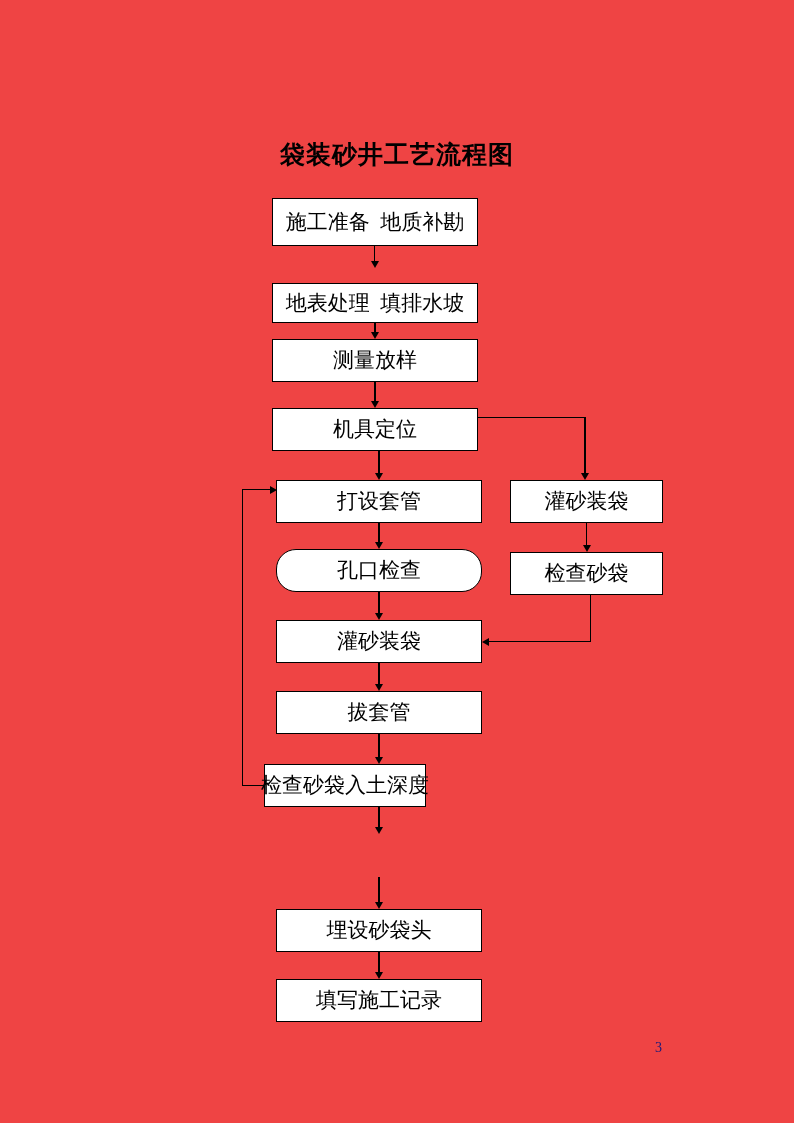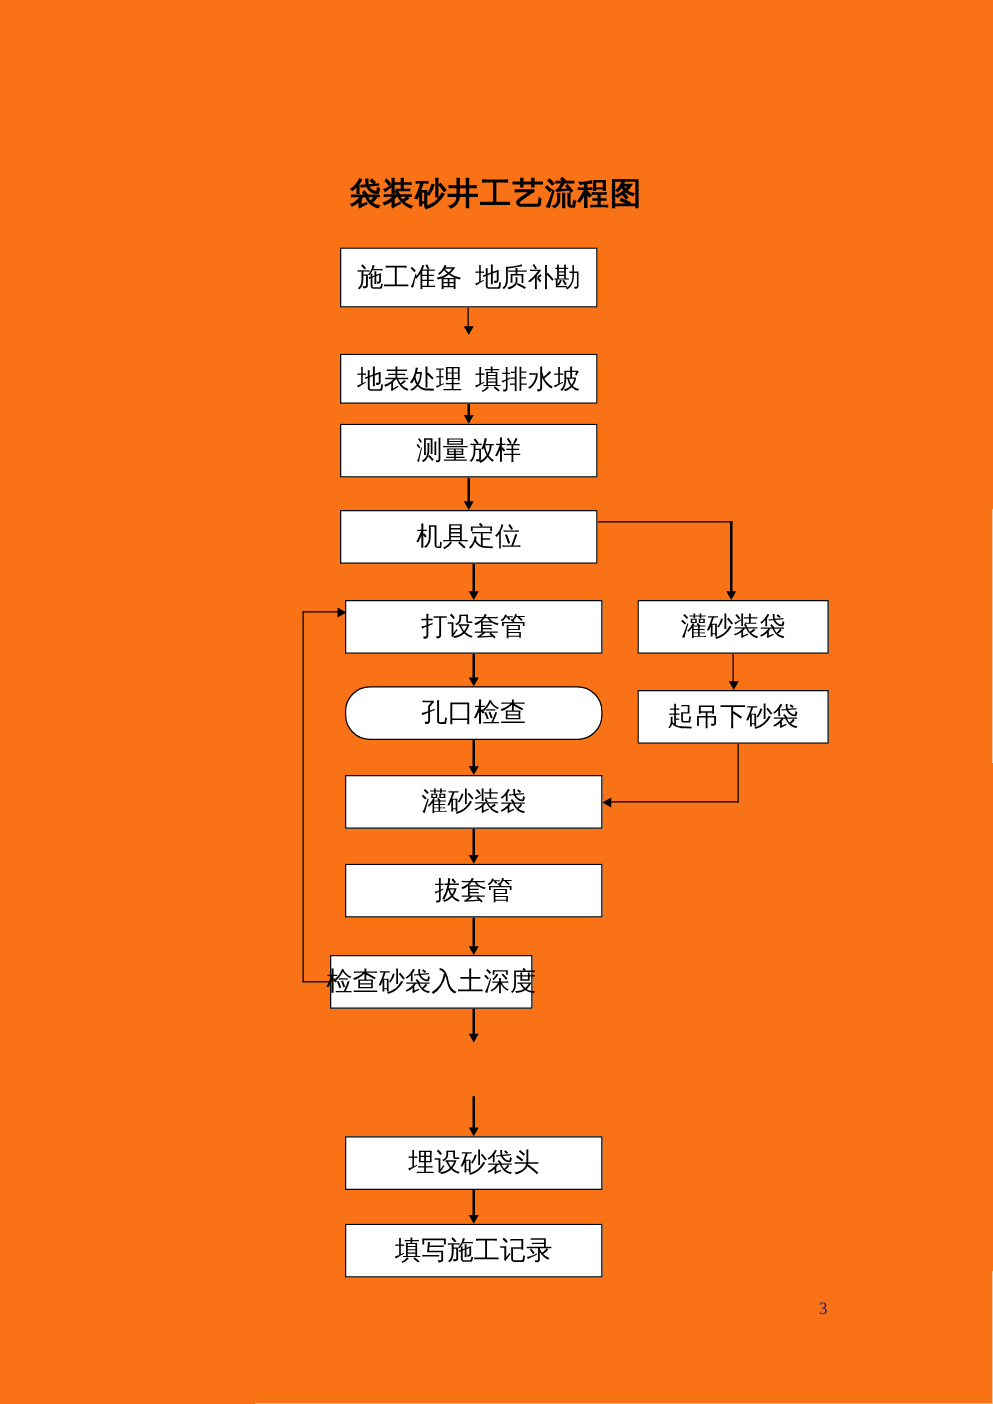--- a/index.html
+++ b/index.html
@@ -7,21 +7,21 @@
     padding: 0;
     background: #ffffff;
   }
   body {
     font-family: "Liberation Serif", "DejaVu Serif", serif;
   }
   #page {
     position: relative;
     width: 794px;
     height: 1123px;
-    background: #f97316;
+    background: #ef4444;
     overflow: hidden;
   }
   #flow-title {
     position: absolute;
     left: 0;
     top: 138px;
     width: 794px;
     text-align: center;
     font-family: "Liberation Serif", "DejaVu Serif", serif;
     font-weight: bold;
@@ -141,17 +141,17 @@
   <div class="node" style="left:272px; top:339px; width:206px; height:43px;">测量放样</div>
   <div class="node" style="left:272px; top:408px; width:206px; height:43px;">机具定位</div>
   <div class="node" style="left:276px; top:480px; width:206px; height:43px;font-family:Liberation Serif, serif;">打设套管</div>
   <div class="node" style="left:276px; top:549px; width:206px; height:43px;border-radius:20px;">孔口检查</div>
   <div class="node" style="left:276px; top:620px; width:206px; height:43px;">灌砂装袋</div>
   <div class="node" style="left:276px; top:691px; width:206px; height:43px;">拔套管</div>
   <div class="node" style="left:264px; top:764px; width:162px; height:43px;text-align:center;">检查砂袋入土深度</div>
   <div class="node" style="left:276px; top:909px; width:206px; height:43px;">埋设砂袋头</div>
   <div class="node" style="left:276px; top:979px; width:206px; height:43px;">填写施工记录</div>
   <div class="node" style="left:510px; top:480px; width:153px; height:43px;">灌砂装袋</div>
-  <div class="node" style="left:510px; top:552px; width:153px; height:43px;">起吊下砂袋</div>
+  <div class="node" style="left:510px; top:552px; width:153px; height:43px;">检查砂袋</div>
 
   <div id="page-number">3</div>
 
 </div>
 
 </body></html>

